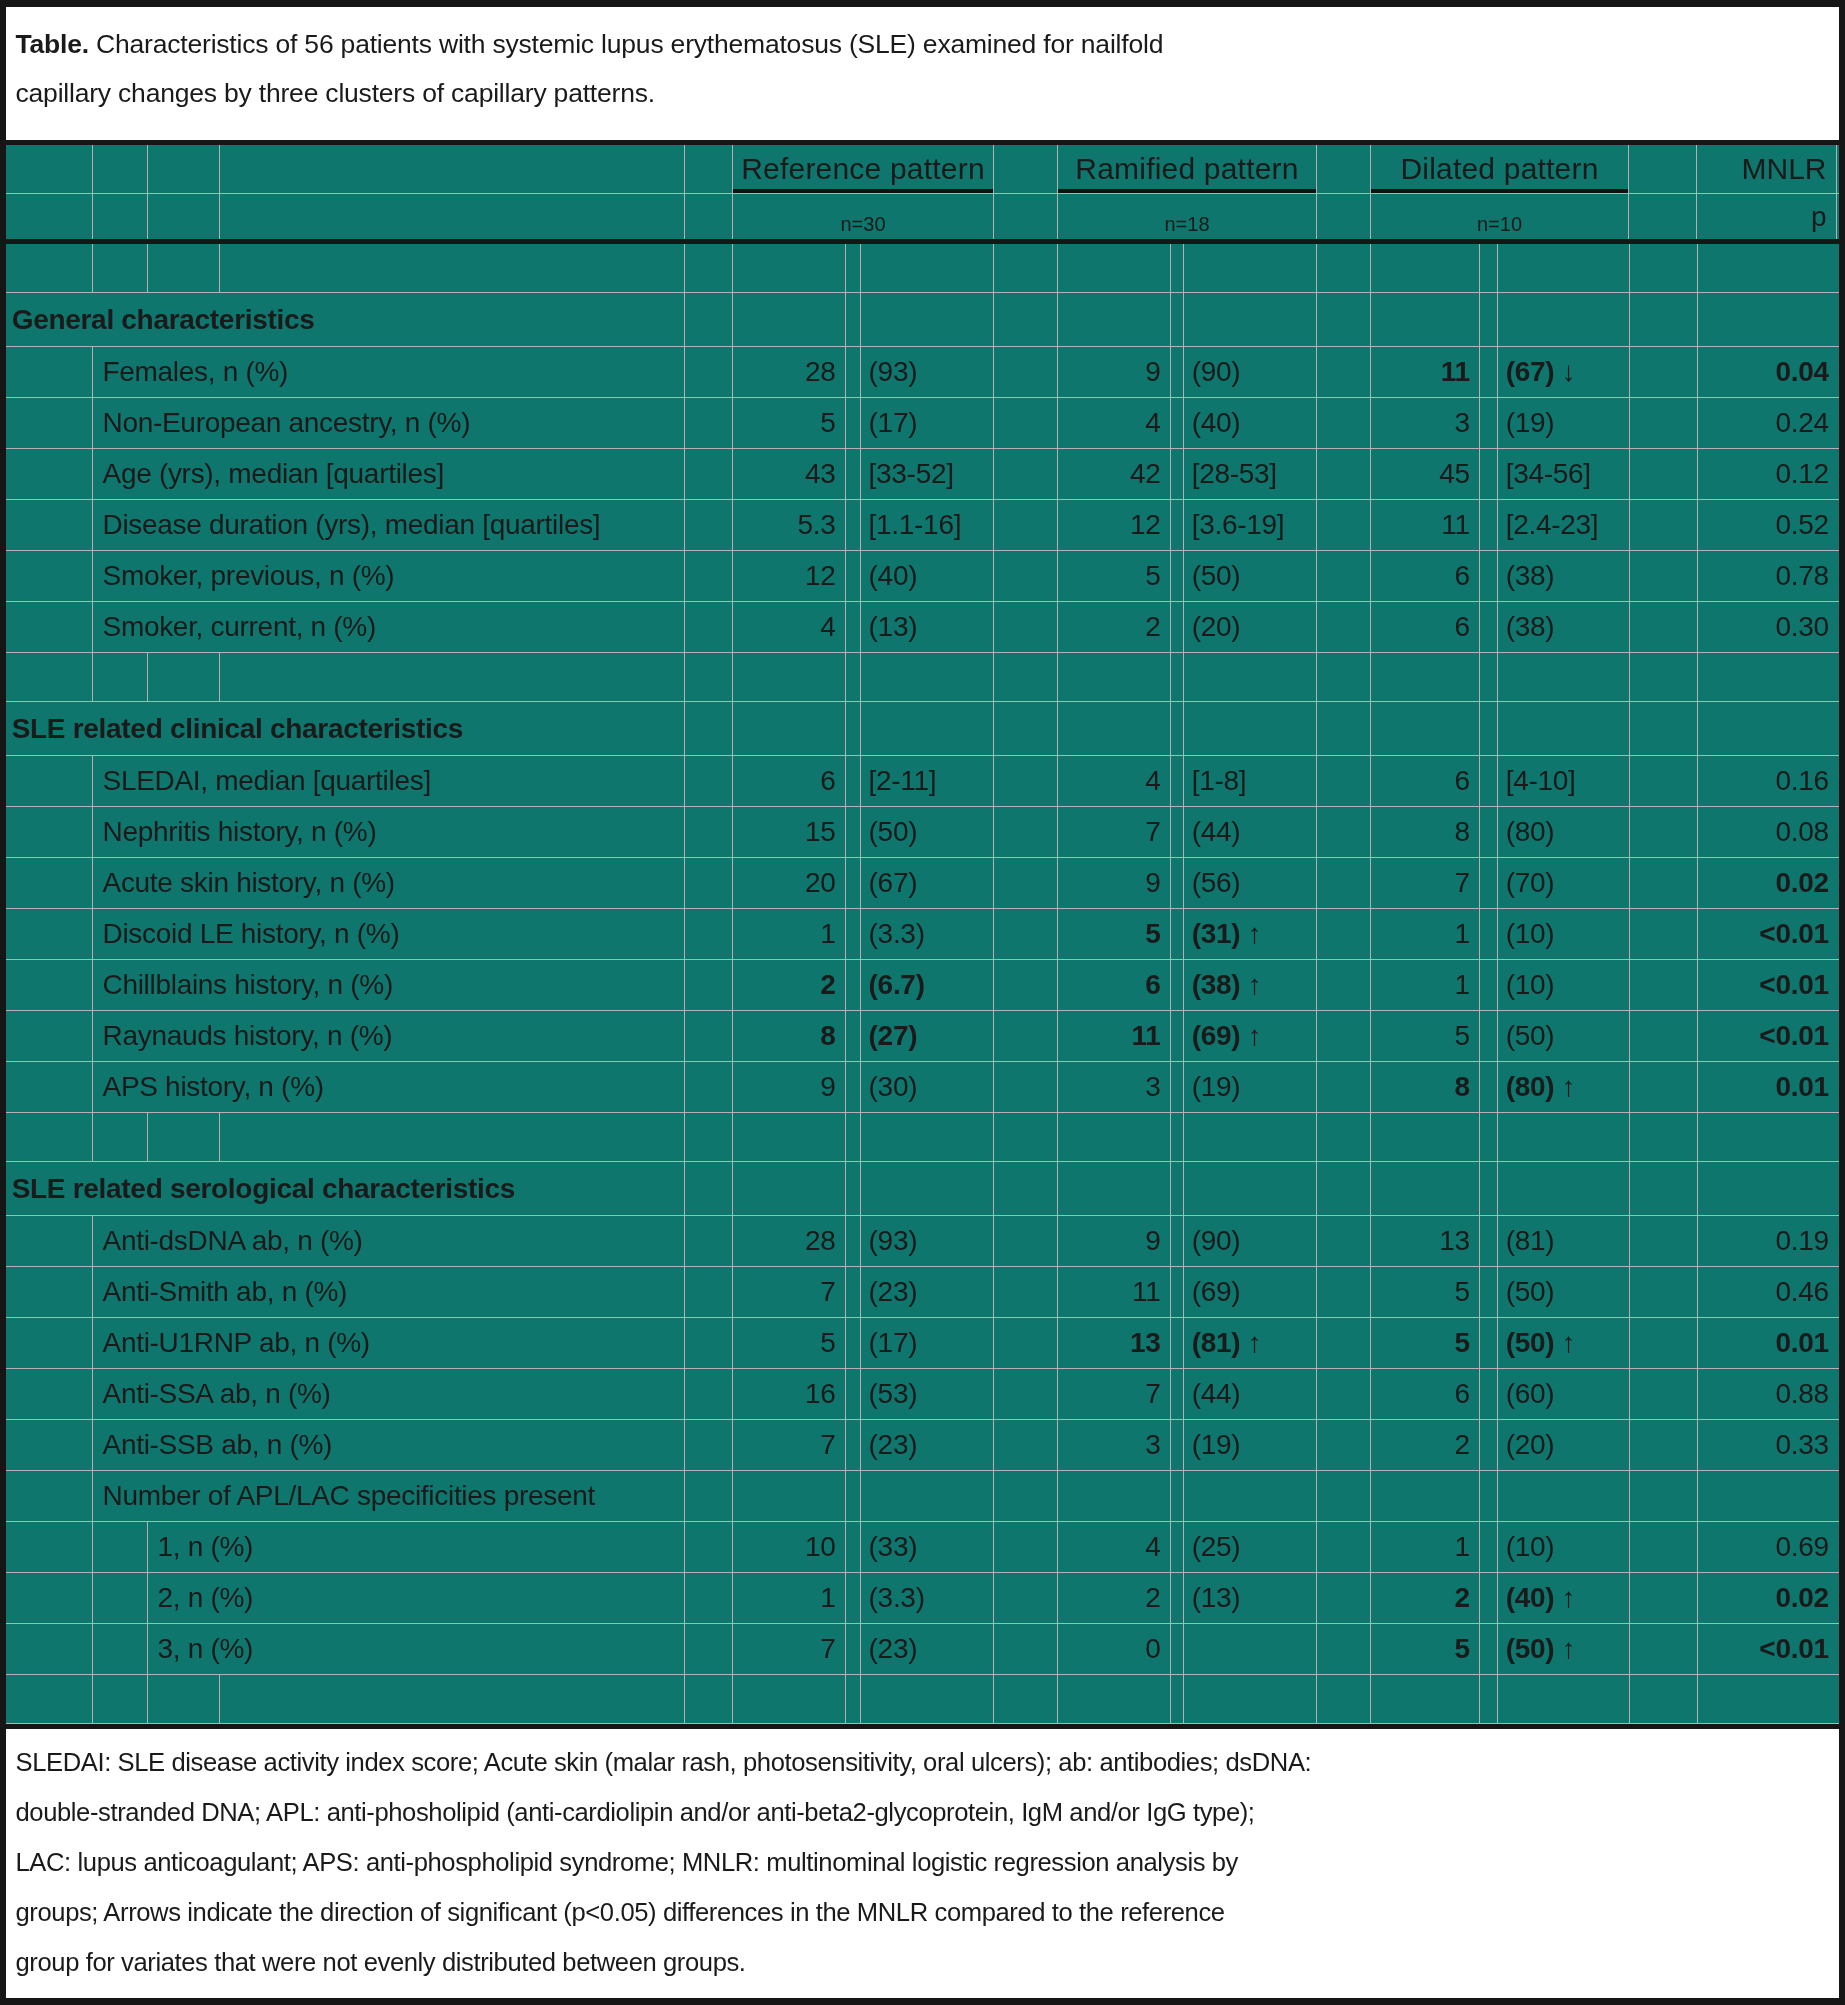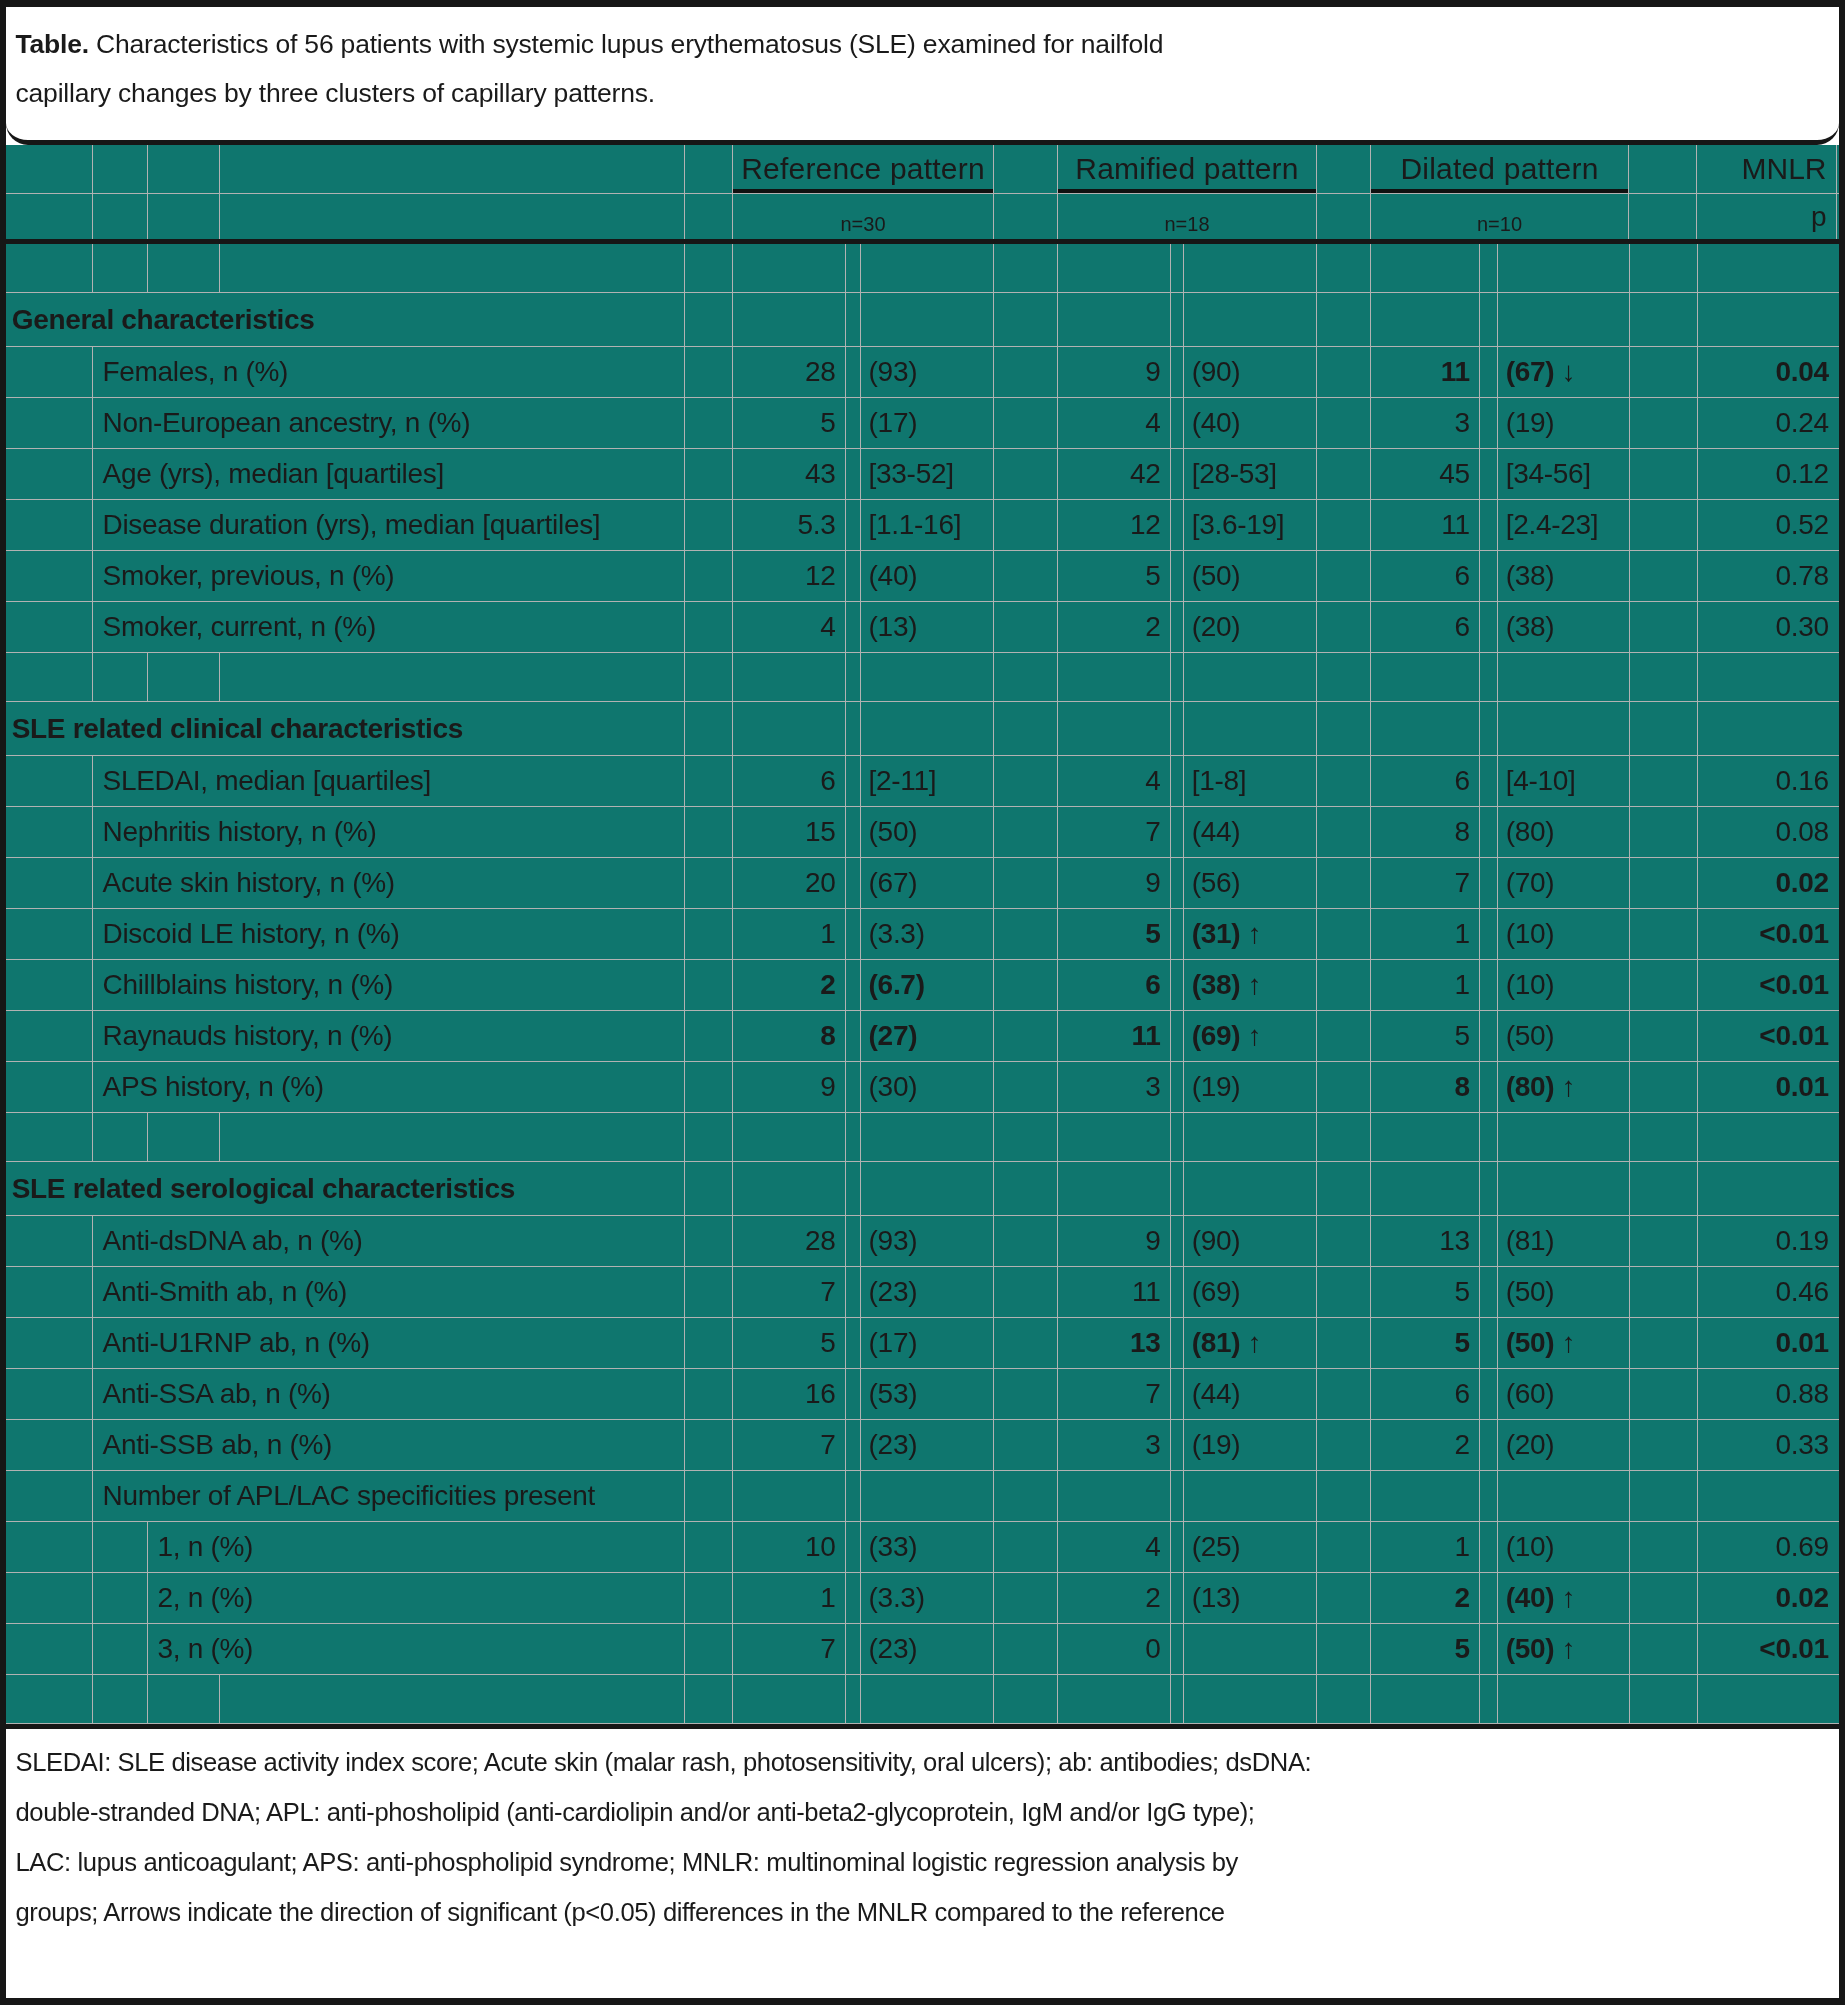--- a/index.html
+++ b/index.html
@@ -3,21 +3,21 @@
 <meta charset="utf-8">
 <style>
   html,body{margin:0;padding:0;background:#ffffff;}
   body{font-family:"Liberation Sans","DejaVu Sans",sans-serif;color:#1a1a1a;}
   .sheet{position:relative;width:1845px;height:2005px;box-sizing:border-box;
          border:solid #161616;border-width:7.6px 6.6px 7.6px 6.6px;background:#fff;
          display:flex;flex-direction:column;overflow:hidden;}
   
   .title-block{box-sizing:border-box;height:138px;border-bottom:5.7px solid #161616;
                padding:13.2px 0 0 9.5px;font-size:26.5px;line-height:49px;letter-spacing:-0.2px;
-               white-space:nowrap;overflow:hidden;border-radius:22px;}
+               white-space:nowrap;overflow:hidden;}
   .title-block b{font-weight:700;}
   
   .grid{display:flex;flex-direction:column;}
   .row{display:flex;flex-direction:row;box-sizing:border-box;border-bottom:1.9px solid #b2b2b2;
        align-items:stretch;background:#0f766e;}
   .row.hdr1{height:49px;}
   .row.hdr2{height:50px;border-bottom:5.7px solid #161616;}
   .row.empty{height:49px;}
   .row.section{height:54px;}
   .row.data{height:51px;}
@@ -692,15 +692,16 @@
         <div class="cell c-gap4"></div>
         <div class="cell c-p num last"></div>
       </div>
     </div>
 
   <div class="footer-block" id="footnote">
       <div class="fline">SLEDAI: SLE disease activity index score; Acute skin (malar rash, photosensitivity, oral ulcers); ab: antibodies; dsDNA:</div>
       <div class="fline">double-stranded DNA; APL: anti-phosholipid (anti-cardiolipin and/or anti-beta2-glycoprotein, IgM and/or IgG type);</div>
       <div class="fline">LAC: lupus anticoagulant; APS: anti-phospholipid syndrome; MNLR: multinominal logistic regression analysis by</div>
       <div class="fline">groups; Arrows indicate the direction of significant (p&lt;0.05) differences in the MNLR compared to the reference</div>
+      <div class="fline">group for variates that were not evenly distributed between groups.</div>
     </div>
 </div>
 
 
 </body></html>

